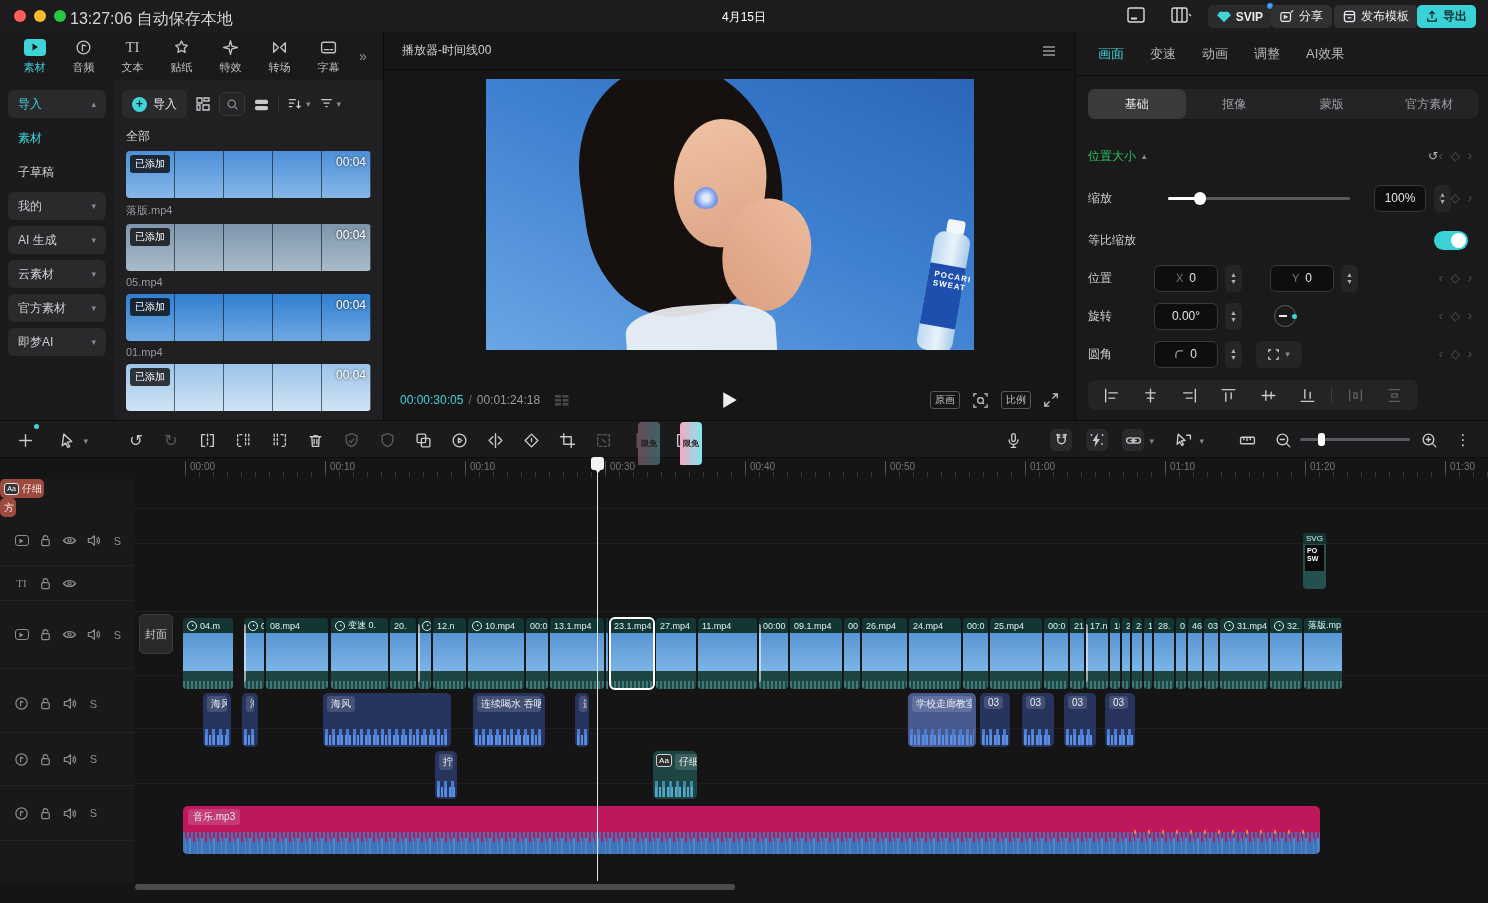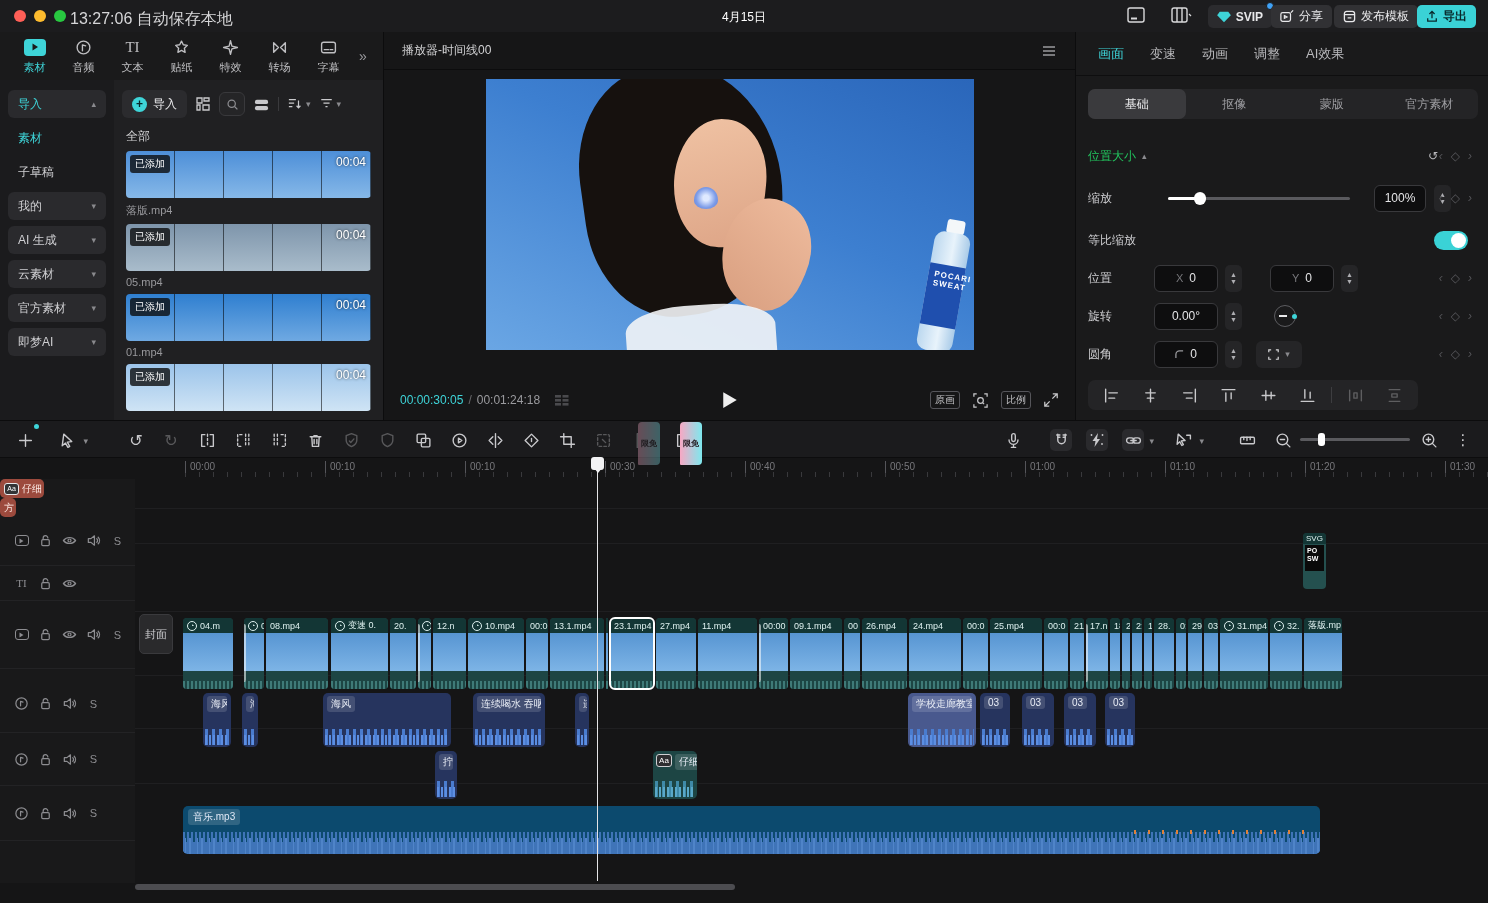--- a/index.html
+++ b/index.html
@@ -144,21 +144,21 @@
     background-image:repeating-linear-gradient(90deg,#5c8ee2 0 2px, transparent 2px 4px),repeating-linear-gradient(90deg,#4a7ccf 0 3px, transparent 3px 7px);
     background-size:100% 10px,100% 16px; background-position:0 bottom,0 bottom; background-repeat:no-repeat,no-repeat; }
   .a-clip.lite { background:#49598e; }
   .a-clip.teal { background:#1d4544; }
   .a-clip.teal .a-wave { background-image:repeating-linear-gradient(90deg,#5aa8c8 0 2px, transparent 2px 4px),repeating-linear-gradient(90deg,#3f8aa8 0 3px, transparent 3px 7px); height:26px; }
   .aa-badge { position:absolute; left:3px; top:3px; width:16px; height:13px; background:#2e2e30; border:1px solid #cfcfd2; border-radius:3px; color:#fff; font-size:8px; display:flex; align-items:center; justify-content:center; }
 
   .t-clip { background:#9c4a3d; border-radius:5px; display:flex; align-items:center; gap:3px; padding:0 4px; color:#fde9e4; font-size:10px; overflow:hidden; white-space:nowrap; }
   .t-aa { width:15px; height:12px; background:#343436; border:1px solid #e8e8ea; border-radius:3px; font-size:7px; color:#fff; display:flex; align-items:center; justify-content:center; flex:none; }
 
-  #music-clip { position:absolute; background:#0c4a6e; border-radius:5px; overflow:hidden; }
+  #music-clip { position:absolute; background:#be185d; border-radius:5px; overflow:hidden; }
   #music-label { position:absolute; left:5px; top:3px; background:rgba(255,255,255,.15); color:#dfe7f5; font-size:10px; padding:1px 5px; border-radius:3px; }
   #music-wave { position:absolute; left:0; right:0; bottom:0; height:26px;
     background-image:repeating-linear-gradient(90deg,#3f74b8 0 2px, transparent 2px 4px),repeating-linear-gradient(90deg,#4f84c8 0 3px, transparent 3px 6px),linear-gradient(0deg,#3f74b8 0 12px, transparent 12px);
     background-size:100% 22px,100% 16px,100% 100%; background-position:0 bottom,0 bottom,0 0; background-repeat:no-repeat; }
   #music-accent { position:absolute; right:6px; bottom:20px; width:180px; height:4px;
     background-image:repeating-linear-gradient(90deg,#e0813a 0 2px, transparent 2px 14px); }
 
   #sv-clip { position:absolute; background:#24504f; border-radius:4px; overflow:hidden; }
   #sv-head { font-size:8px; color:#dff1f0; padding:1px 3px; background:rgba(17,49,48,.85); }
   #sv-body { margin:1px 2px; height:26px; background:#0a0a0a; color:#fff; font-size:7px; font-weight:bold; line-height:8px; padding:2px 2px; }
@@ -1230,21 +1230,21 @@
         </div>
         <div class="clip v-clip" style="left: 1176px; top: 139px; width: 10px;">
           <div class="v-head">
             <span>0:</span>
           </div>
           <div class="v-body"></div>
           <div class="v-foot"></div>
         </div>
         <div class="clip v-clip" style="left: 1188px; top: 139px; width: 14px;">
           <div class="v-head">
-            <span>29</span>
+            <span>46</span>
           </div>
           <div class="v-body"></div>
           <div class="v-foot"></div>
         </div>
         <div class="clip v-clip" style="left: 1204px; top: 139px; width: 14px;">
           <div class="v-head">
             <span>03</span>
           </div>
           <div class="v-body"></div>
           <div class="v-foot"></div>

